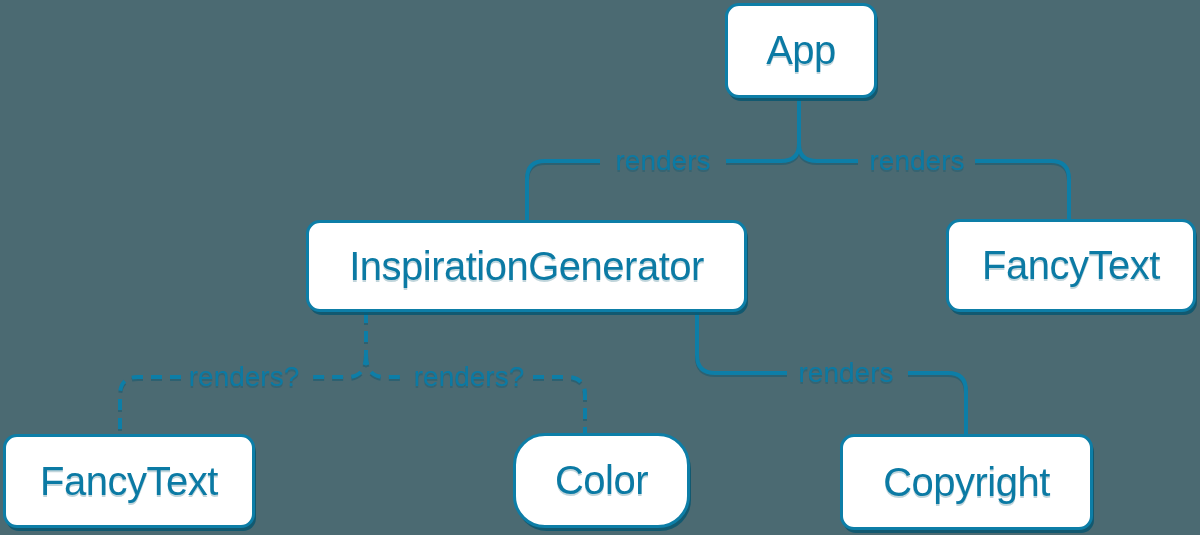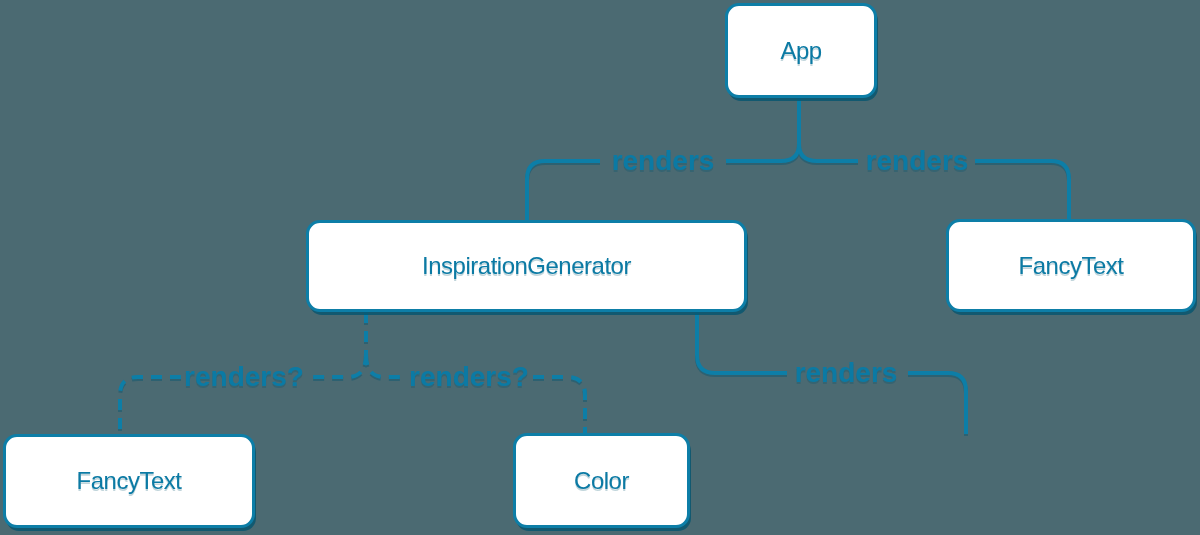--- a/index.html
+++ b/index.html
@@ -32,38 +32,38 @@
     position: absolute;
     box-sizing: border-box;
     background: #ffffff;
     border: 3px solid #0d7ea7;
     border-radius: 14px;
     box-shadow: 2px 4px 0 -1px rgba(8, 86, 112, 0.85);
     display: flex;
     align-items: center;
     justify-content: center;
     color: #0b7aa4;
-    font-size: 24px;
+    font-size: 40px;
     letter-spacing: -0.5px;
     white-space: nowrap;
     text-shadow: 0 2px 0 rgba(8, 86, 112, 0.25);
   }
   #node-app        { left: 725px; top: 3px;   width: 152px; height: 95px; }
   #node-ig         { left: 306px; top: 220px; width: 441px; height: 92px; }
   #node-fancy-top  { left: 946px; top: 219px; width: 250px; height: 93px; }
   #node-fancy-bot  { left: 3px;   top: 434px; width: 252px; height: 94px; }
-  #node-color      { left: 513px; top: 433px; width: 177px; height: 95px; }
+  #node-color      { left: 513px; top: 433px; width: 177px; height: 95px; border-radius: 32px; }
   #node-copyright  { left: 840px; top: 434px; width: 253px; height: 96px; }
 
   .edge-label {
     position: absolute;
     transform: translate(-50%, -50%);
     color: #0b7aa4;
     font-size: 28px;
-    font-weight: 700;
+    font-weight: 400;
     white-space: nowrap;
     text-shadow: 0 2px 0 rgba(8, 86, 112, 0.3);
   }
   #edge-label-0 { left: 663px;  top: 161px; }
   #edge-label-1 { left: 917px;  top: 161px; }
   #edge-label-2 { left: 244px;  top: 377px; }
   #edge-label-3 { left: 469px;  top: 377px; }
   #edge-label-4 { left: 846px;  top: 373px; }
 </style>
 </head>
@@ -101,20 +101,23 @@
   </div>
   <div class="node" id="node-fancy-top">
     <span>FancyText</span>
   </div>
   <div class="node" id="node-fancy-bot">
     <span>FancyText</span>
   </div>
   <div class="node" id="node-color">
     <span>Color</span>
   </div>
+  <div class="node" id="node-copyright">
+    <span>Copyright</span>
+  </div>
 
   <span class="edge-label" id="edge-label-0">renders</span>
   <span class="edge-label" id="edge-label-1">renders</span>
   <span class="edge-label" id="edge-label-2">renders?</span>
   <span class="edge-label" id="edge-label-3">renders?</span>
   <span class="edge-label" id="edge-label-4">renders</span>
 
 </div>
 
 </body></html>

